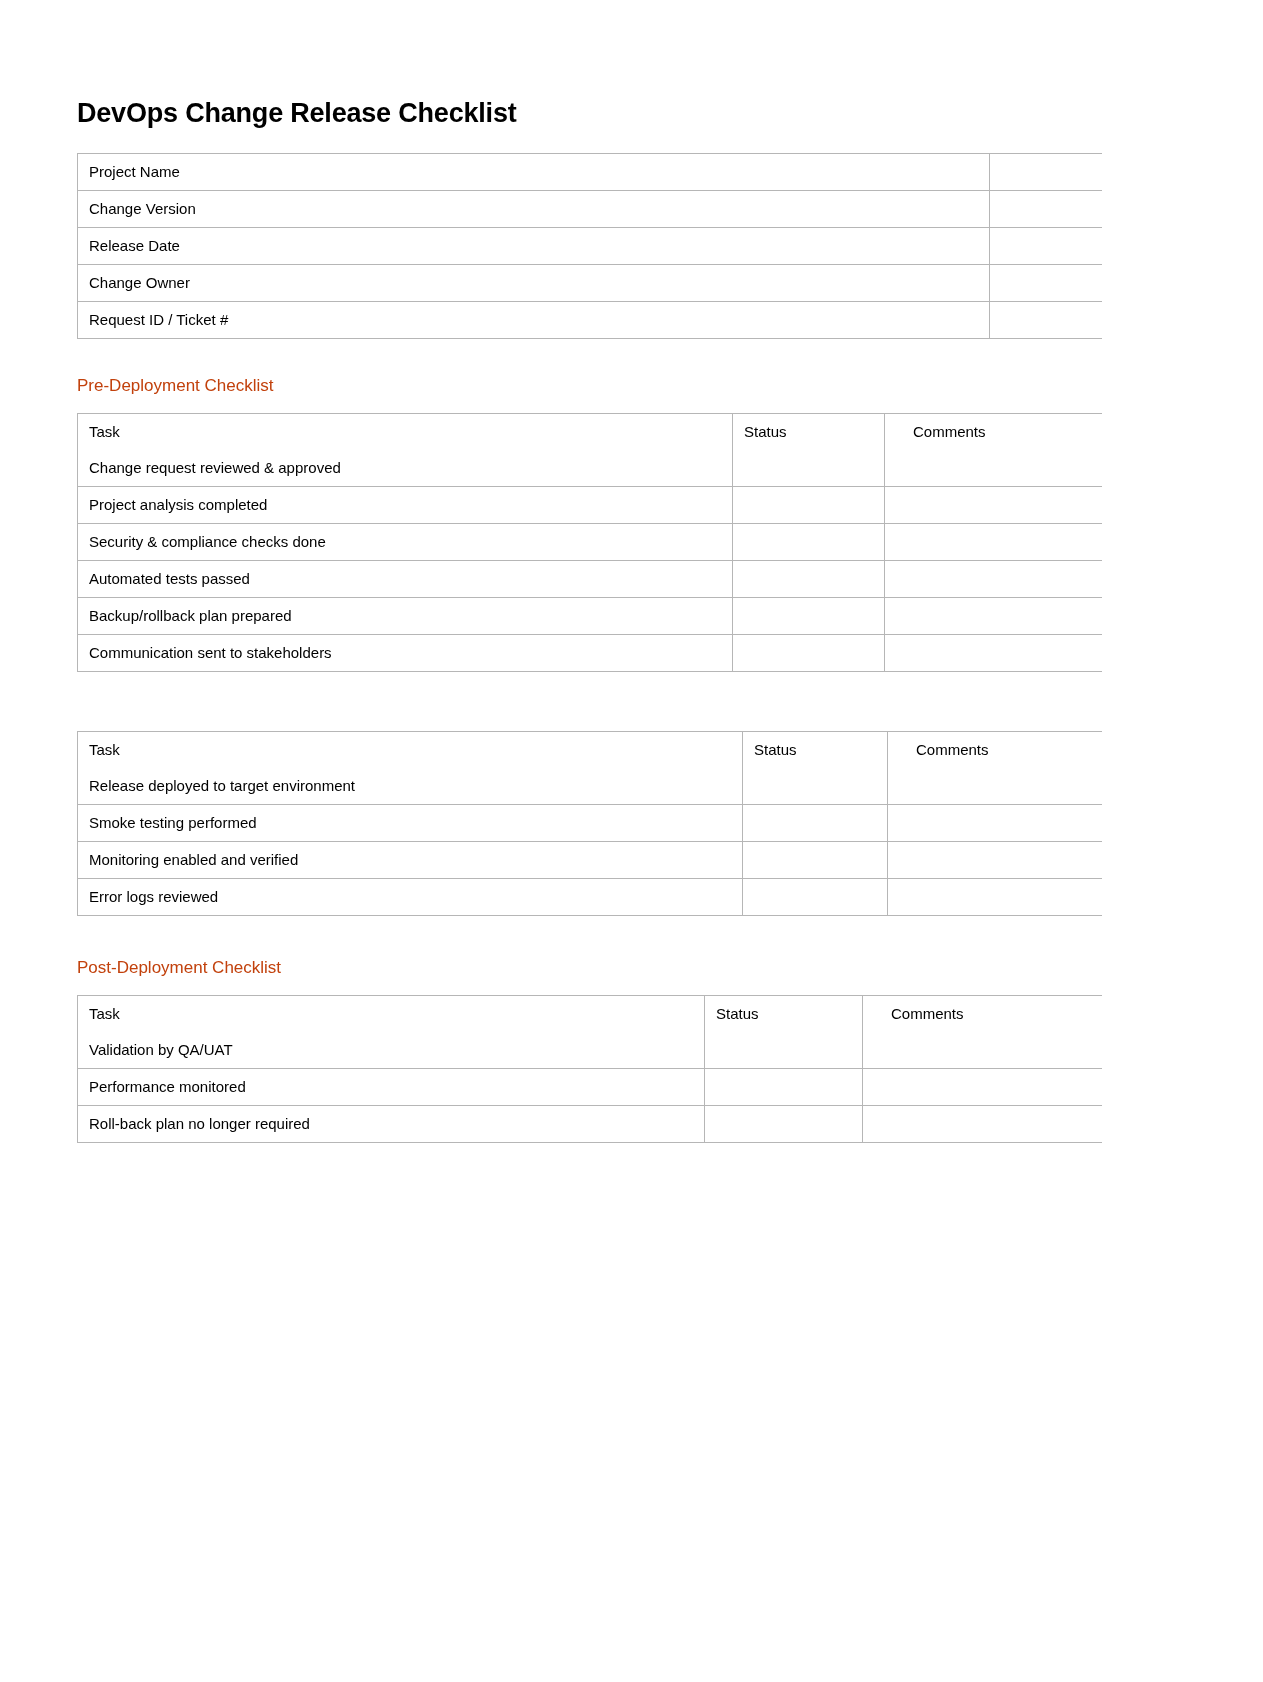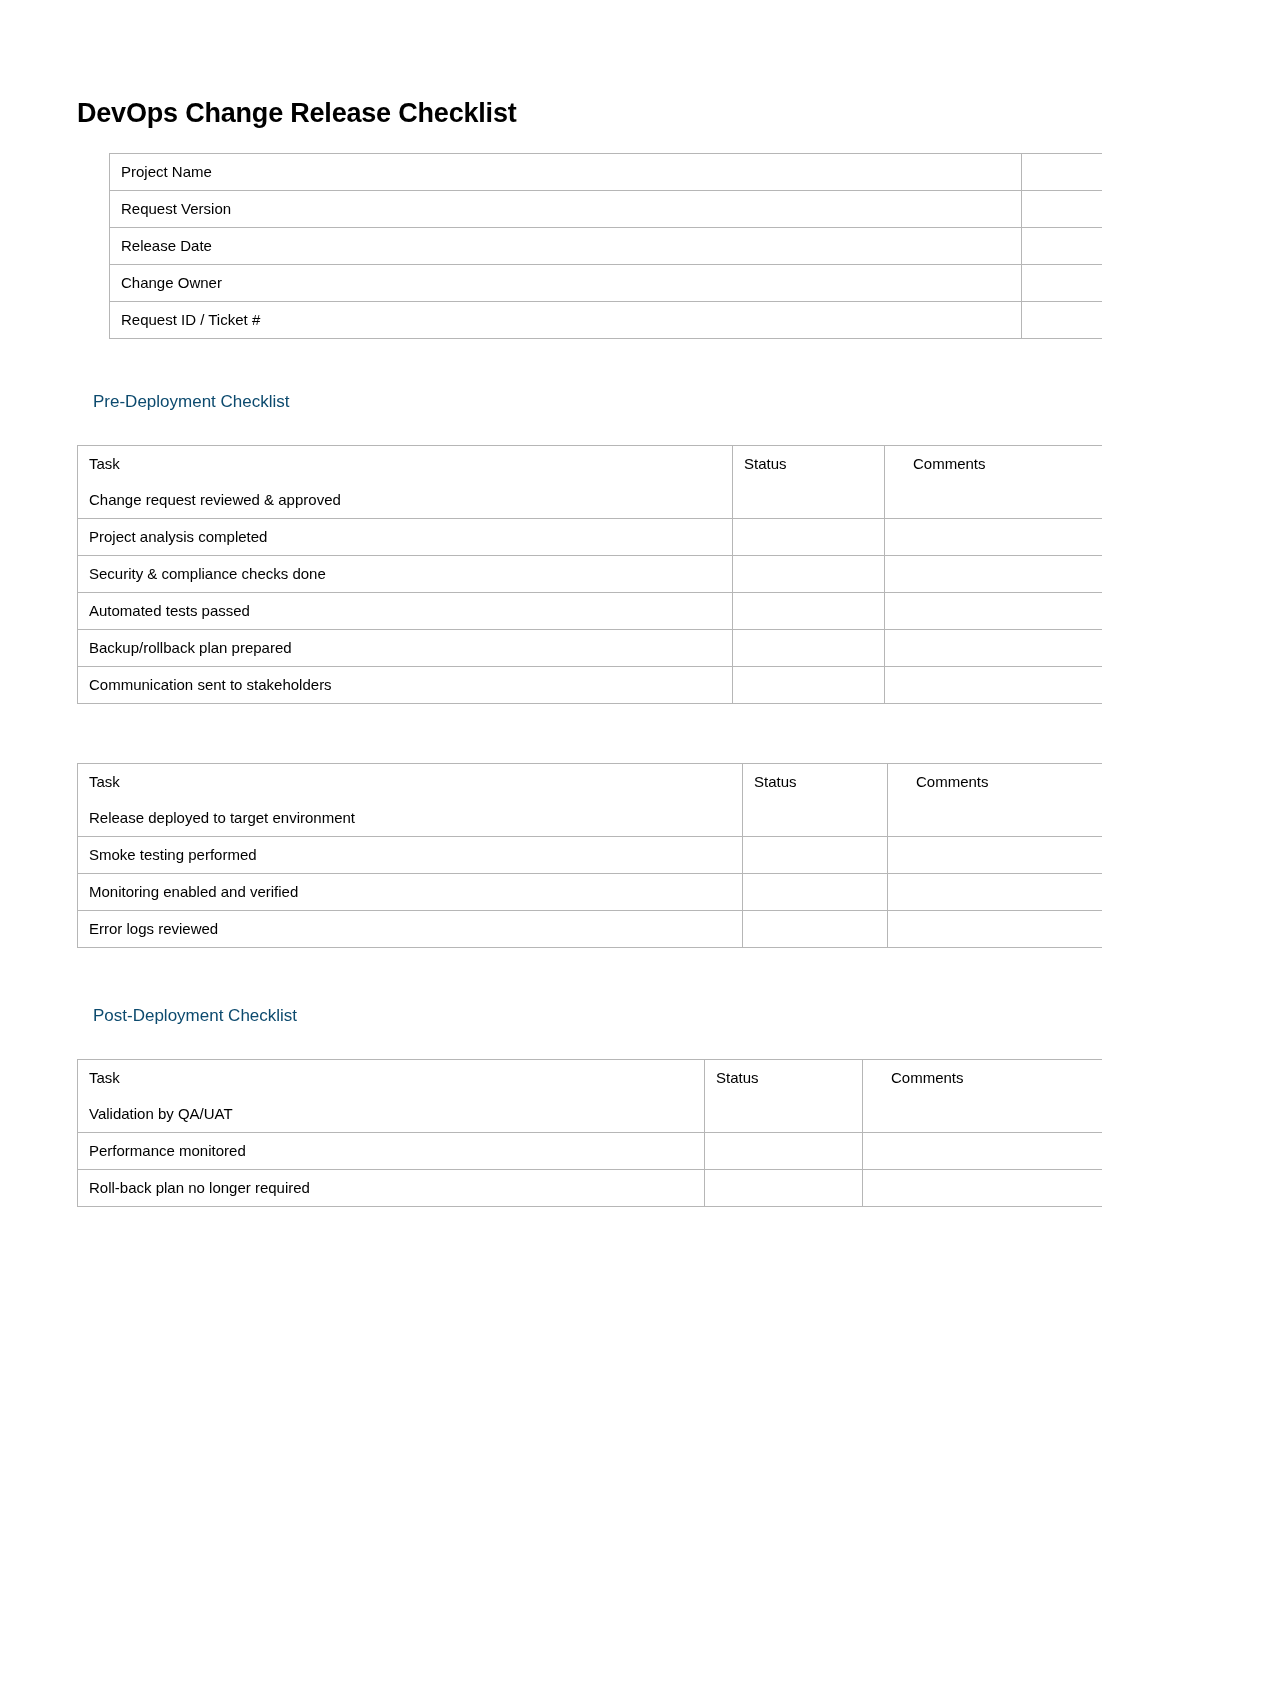--- a/index.html
+++ b/index.html
@@ -35,22 +35,22 @@
     font-weight: bold;
     letter-spacing: -0.2px;
     margin: 0;
     padding: 99px 0 0 0;
     line-height: 1.1;
     color: #000;
   }
   .section-heading {
     font-size: 17px;
     font-weight: normal;
-    color: #0c4a6e;
-    margin: 16px;
+    color: #c2410c;
+    margin: 0;
     line-height: 1.2;
   }
   table.grid {
     border-collapse: collapse;
     table-layout: fixed;
     width: 1025px;
     border-top: 1px solid #b6b6b6;
     border-left: 1px solid #b6b6b6;
     border-right: 1px solid #b6b6b6;
     border-bottom: 1px solid #b6b6b6;
@@ -72,21 +72,21 @@
   table.grid td:last-child, table.grid th:last-child {
     border-right: none;
     padding-left: 28px;
   }
   table.grid tr:last-child td, table.grid tr:last-child th {
     border-bottom: none;
   }
   .spacer-after-info { height: 37px; }
   .spacer-heading-to-table { height: 17px; }
   .spacer-table-to-heading { height: 42px; }
-  .info-table { margin-top: 24px; margin-left: 32px; }
+  .info-table { margin-top: 24px; }
   .cell-empty { }
 </style>
 </head>
 <body>
 
 <div class="page">
   <div class="content">
 
     <h1 class="doc-title">DevOps Change Release Checklist</h1>
 
@@ -94,21 +94,21 @@
       <colgroup>
         <col style="width:912px">
         <col style="width:113px">
       </colgroup>
       <tbody>
         <tr>
           <td>Project Name</td>
           <td class="cell-empty"></td>
         </tr>
         <tr>
-          <td>Request Version</td>
+          <td>Change Version</td>
           <td class="cell-empty"></td>
         </tr>
         <tr>
           <td>Release Date</td>
           <td class="cell-empty"></td>
         </tr>
         <tr>
           <td>Change Owner</td>
           <td class="cell-empty"></td>
         </tr>

